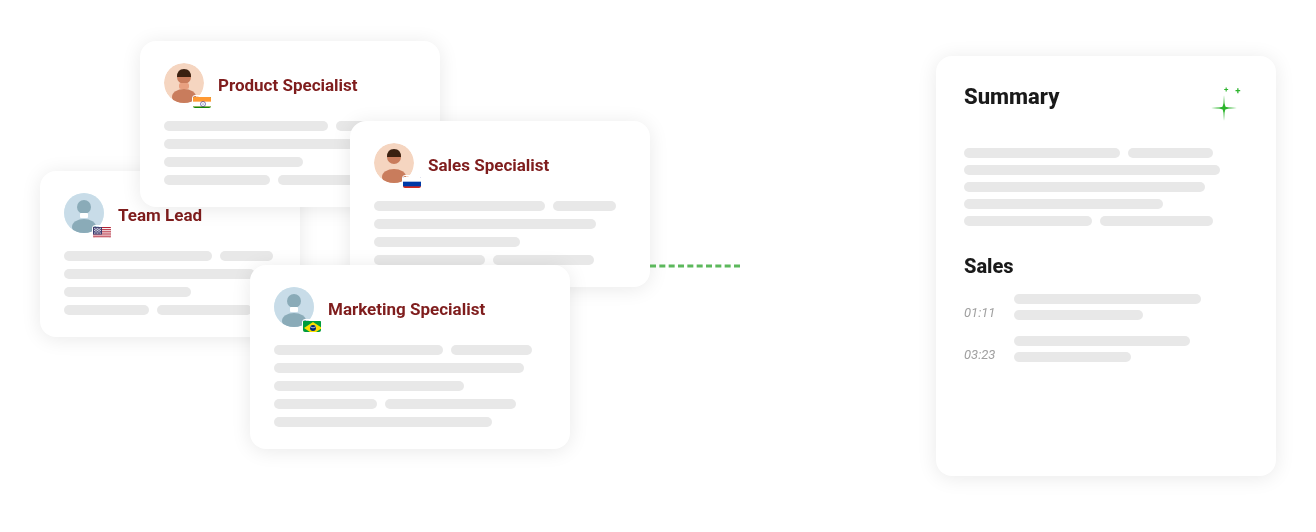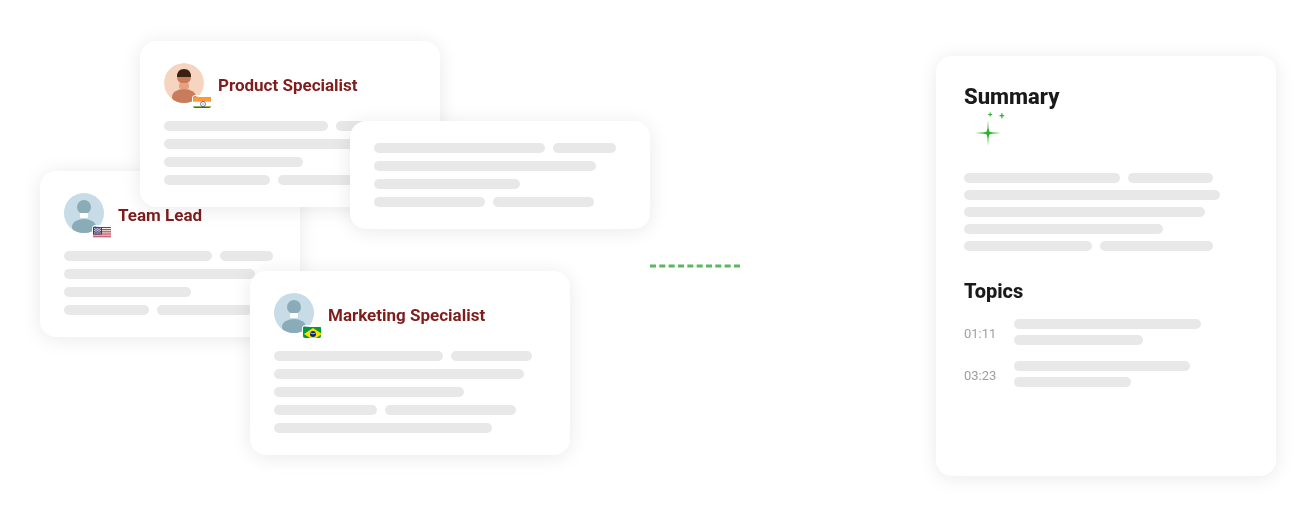--- a/index.html
+++ b/index.html
@@ -56,21 +56,21 @@
 
     .card-sales {
       left: 310px;
       top: 100px;
       width: 300px;
       z-index: 3;
     }
 
     .card-marketing {
       left: 210px;
-      top: 250px;
+      top: 244px;
       width: 320px;
       z-index: 4;
     }
 
     .card-header {
       display: flex;
       align-items: center;
       gap: 10px;
       margin-bottom: 14px;
     }
@@ -150,21 +150,20 @@
       min-height: 420px;
       position: relative;
       z-index: 5;
     }
 
     .summary-header {
       display: flex;
       align-items: flex-start;
       justify-content: space-between;
       margin-bottom: 16px;
-      flex-direction: column;
     }
 
     .summary-title {
       font-size: 22px;
       font-weight: 800;
       color: #1a1a1a;
     }
 
     .sparkle-svg {
       width: 48px;
@@ -180,23 +179,24 @@
 
     .topics-title {
       font-size: 20px;
       font-weight: 800;
       color: #1a1a1a;
       margin-bottom: 16px;
     }
 
     .topic-item {
       display: flex;
-      align-items: center;
+      align-items: flex-end;
       gap: 14px;
       margin-bottom: 16px;
+      font-style: italic;
     }
 
     .topic-timestamp {
       font-size: 13px;
       color: #a0a0a0;
       min-width: 36px;
       padding-top: 2px;
     }
 
     .topic-lines {
@@ -319,20 +319,41 @@
         <div class="skeleton-line" style="width:85%"></div>
         <div class="skeleton-line" style="width:55%"></div>
         <div class="skeleton-row">
           <div class="skeleton-line" style="width:42%"></div>
           <div class="skeleton-line" style="width:42%"></div>
         </div>
       </div>
     </div>
 
     <div class="card card-sales">
+      <div class="card-header">
+        <div class="avatar-wrapper">
+          <div class="avatar-circle">
+            <svg width="40" height="40" viewBox="0 0 40 40">
+              <circle cx="20" cy="20" r="20" fill="#f5d5c0"></circle>
+              <circle cx="20" cy="14" r="7" fill="#c97c5c"></circle>
+              <path d="M13 14 Q13 6 20 6 Q27 6 27 14" fill="#3a2010"></path>
+              <ellipse cx="20" cy="34" rx="12" ry="8" fill="#c97c5c"></ellipse>
+            </svg>
+          </div>
+
+          <div class="flag-badge">
+            <svg width="20" height="14" viewBox="0 0 20 14">
+              <rect width="20" height="14" fill="#D52B1E"></rect>
+              <rect width="20" height="9.33" fill="#0039A6"></rect>
+              <rect width="20" height="4.67" fill="#ffffff"></rect>
+            </svg>
+          </div>
+        </div>
+        <span class="card-title">Sales Specialist</span>
+      </div>
       <div class="skeleton-lines">
         <div class="skeleton-row">
           <div class="skeleton-line" style="width:68%"></div>
           <div class="skeleton-line" style="width:25%"></div>
         </div>
         <div class="skeleton-line" style="width:88%"></div>
         <div class="skeleton-line" style="width:58%"></div>
         <div class="skeleton-row">
           <div class="skeleton-line" style="width:44%"></div>
           <div class="skeleton-line" style="width:40%"></div>
@@ -406,21 +427,21 @@
       <div class="skeleton-line" style="width:90%"></div>
       <div class="skeleton-line" style="width:85%"></div>
       <div class="skeleton-line" style="width:70%"></div>
       <div class="skeleton-row">
         <div class="skeleton-line" style="width:45%"></div>
         <div class="skeleton-line" style="width:40%"></div>
       </div>
     </div>
 
     <div class="topics-section">
-      <div class="topics-title">Topics</div>
+      <div class="topics-title">Sales</div>
 
       <div class="topic-item">
         <span class="topic-timestamp">01:11</span>
         <div class="topic-lines">
           <div class="skeleton-line" style="width:80%"></div>
           <div class="skeleton-line" style="width:55%"></div>
         </div>
       </div>
 
       <div class="topic-item">

